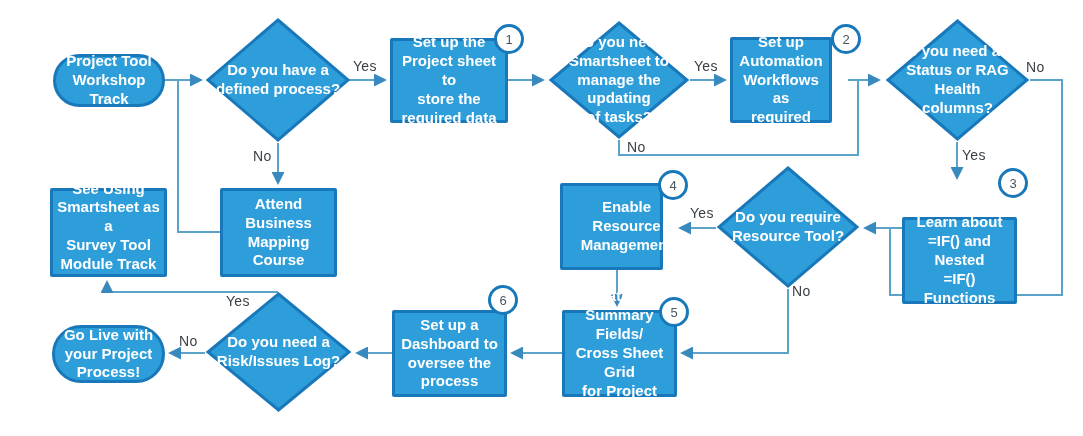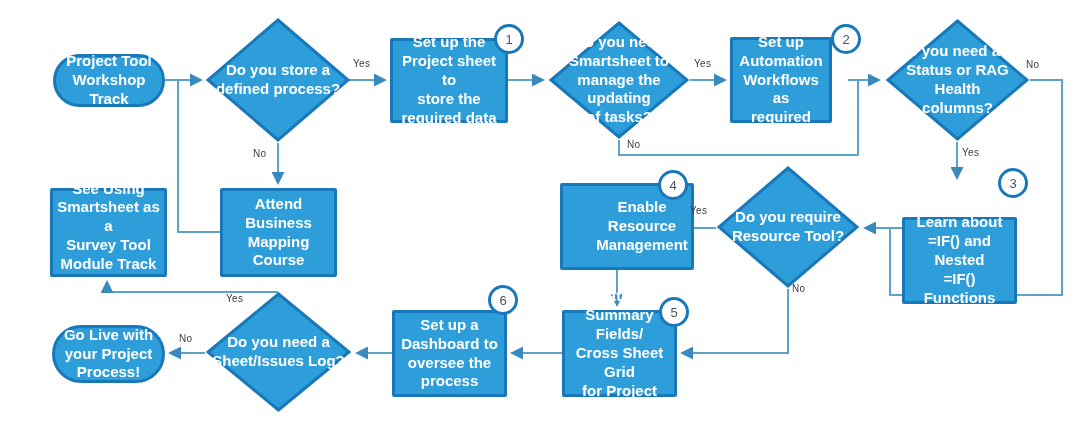--- a/index.html
+++ b/index.html
@@ -30,21 +30,21 @@
   .node-text{
     position:relative;white-space:pre-line;z-index:3;padding:0 2px;
   }
   .badge{
     position:absolute;width:30px;height:30px;box-sizing:border-box;
     background:#ffffff;border:3px solid #1878B9;border-radius:50%;
     display:flex;align-items:center;justify-content:center;
     font-size:13px;color:#4a5560;font-weight:400;z-index:4;
   }
   .edge-label{
-    position:absolute;font-size:10px;color:#3a3f44;font-weight:400;z-index:3;
+    position:absolute;font-size:14px;color:#3a3f44;font-weight:400;z-index:3;
     letter-spacing:0.3px;
   }
   .epath{fill:none;stroke:#5BA3C9;stroke-width:2;}
 </style>
 </head>
 <body>
 
 <div id="canvas">
 
   <svg id="edges" viewBox="0 0 1083 436">
@@ -75,21 +75,21 @@
 
   <div class="node stadium" style="left:53px;top:54px;width:112px;height:53px;">
     <span class="node-text">Project Tool
 Workshop Track</span>
   </div>
 
   <div class="node diamond" style="left:205px;top:17px;width:146px;height:126px;">
     <svg width="146" height="126">
       <polygon points="73,3 143,63 73,123 3,63" fill="#2E9EDB" stroke="#1878B9" stroke-width="3"></polygon>
     </svg>
-    <span class="node-text">Do you store a
+    <span class="node-text">Do you have a
 defined process?</span>
   </div>
 
   <div class="node rect" style="left:390px;top:38px;width:118px;height:85px;">
     <span class="node-text">Set up the
 Project sheet to
 store the
 required data</span>
   </div>
 
@@ -126,21 +126,21 @@
   </div>
 
   <div class="node diamond" style="left:716px;top:165px;width:144px;height:124px;">
     <svg width="144" height="124">
       <polygon points="72,3 141,62 72,121 3,62" fill="#2E9EDB" stroke="#1878B9" stroke-width="3"></polygon>
     </svg>
     <span class="node-text">Do you require
 Resource Tool?</span>
   </div>
 
-  <div class="node rect" style="left:560px;top:183px;width:134px;height:87px;padding-left:30px;">
+  <div class="node rect" style="left:560px;top:183px;width:103px;height:87px;padding-left:30px;">
     <span class="node-text">Enable Resource
 Management</span>
   </div>
 
   <div class="node rect" style="left:50px;top:188px;width:117px;height:89px;align-items:flex-end;">
     <span class="node-text">See Using
 Smartsheet as a
 Survey Tool
 Module Track</span>
   </div>
@@ -163,21 +163,21 @@
 Dashboard to
 oversee the
 process</span>
   </div>
 
   <div class="node diamond" style="left:205px;top:291px;width:147px;height:122px;">
     <svg width="147" height="122">
       <polygon points="73.5,3 144,61 73.5,119 3,61" fill="#2E9EDB" stroke="#1878B9" stroke-width="3"></polygon>
     </svg>
     <span class="node-text">Do you need a
-Sheet/Issues Log?</span>
+Risk/Issues Log?</span>
   </div>
 
   <div class="node stadium" style="left:52px;top:325px;width:113px;height:58px;">
     <span class="node-text">Go Live with
 your Project
 Process!</span>
   </div>
 
   <div class="badge" style="left:494px;top:24px;">1</div>
   <div class="badge" style="left:831px;top:24px;">2</div>

